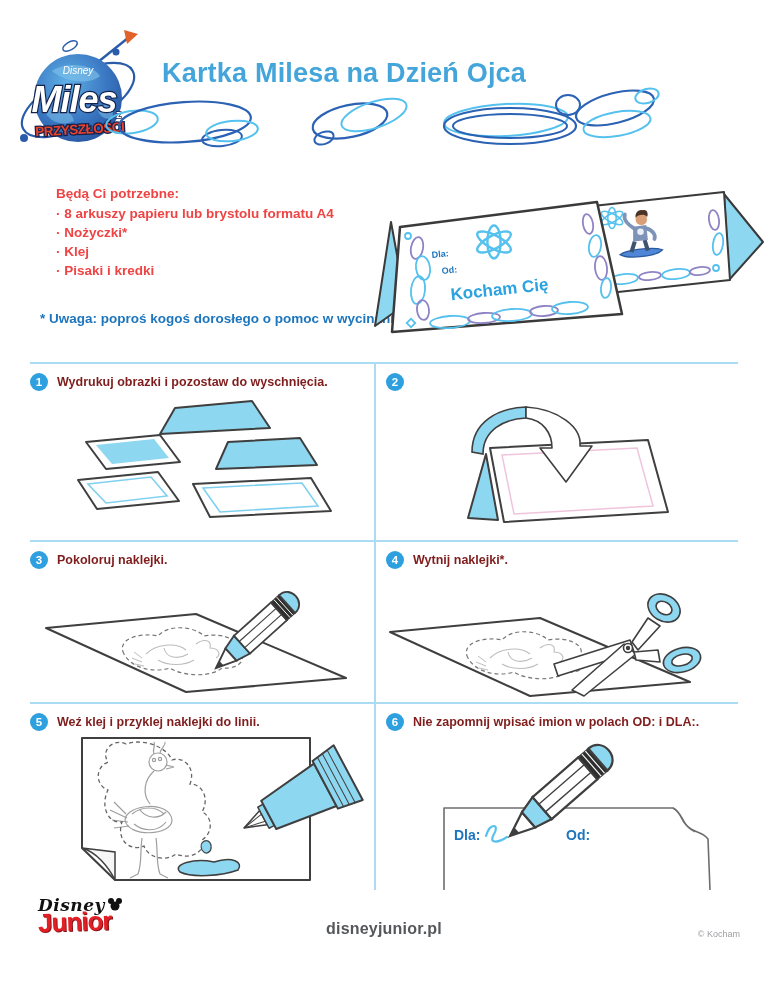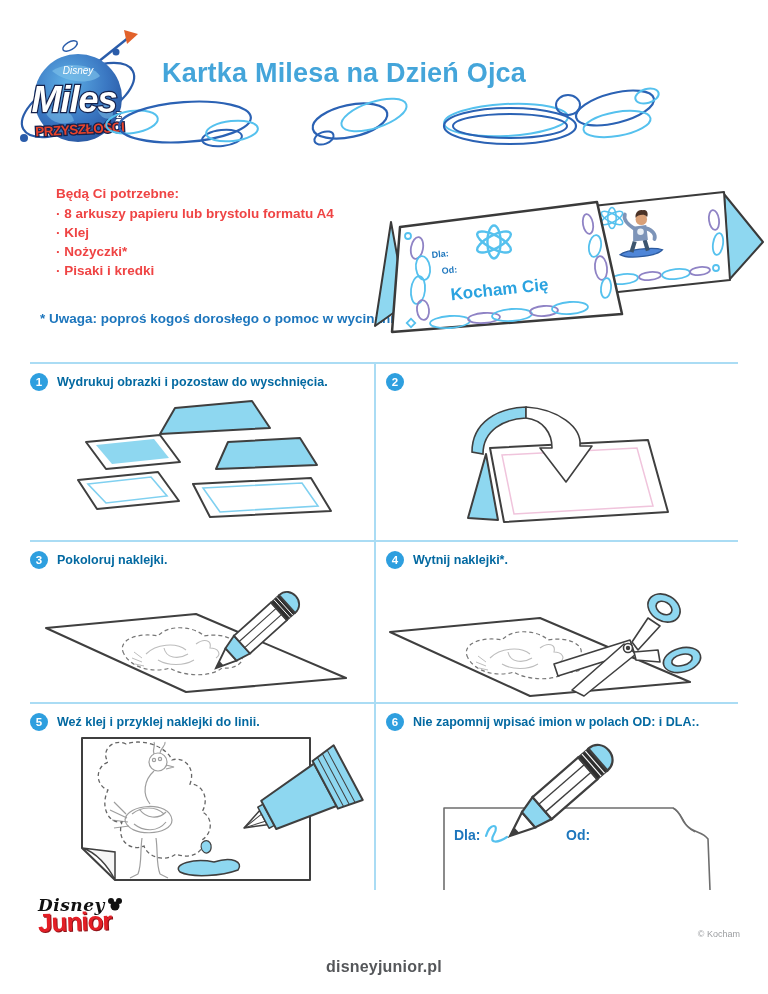--- a/index.html
+++ b/index.html
@@ -7,26 +7,26 @@
   .abs{position:absolute;}
   .page-title{left:162px;top:58px;font-size:27px;font-weight:700;color:#44a5da;letter-spacing:.2px;white-space:nowrap;}
   .materials{left:40px;top:184px;color:#ef4444;font-weight:700;font-size:13.5px;line-height:19px;margin-left:16px;}
   .materials .head{margin-bottom:1px;}
   .note{left:40px;top:311px;color:#1d76bd;font-weight:700;font-size:13.5px;white-space:nowrap;}
   .gridline-h{left:30px;width:708px;height:0;border-top:2px solid #aadcf4;}
   .gridline-v{left:374px;top:362px;width:0;height:528px;border-left:2px solid #aadcf4;}
   .step{position:absolute;}
   .step-head{display:flex;align-items:flex-start;gap:9px;}
   .badge{flex:0 0 auto;width:18px;height:18px;border-radius:50%;background:#2e9fdf;color:#fff;font-size:11.5px;font-weight:700;text-align:center;line-height:18px;margin-top:1px;}
-  .step-label{color:#0369a1;font-weight:700;font-size:12.5px;line-height:15px;padding-top:3px;}
+  .step-label{color:#7f1d1d;font-weight:700;font-size:12.5px;line-height:15px;padding-top:3px;}
   .ill{position:absolute;left:0;}
   .footer-logo{left:38px;top:897px;width:130px;line-height:1;}
   .footer-disney{font-family:"DejaVu Serif",serif;font-style:italic;font-weight:700;font-size:17px;color:#111;letter-spacing:.5px;}
   .footer-junior{font-size:26px;font-weight:700;color:#e31f26;letter-spacing:-1px;margin-top:-4px;transform:rotate(-2deg);transform-origin:left;text-shadow:1px 1px 0 #8d1218;}
-  .site-url{left:0;right:0;top:920px;text-align:center;font-size:16px;font-weight:700;color:#55575a;letter-spacing:.2px;margin-top:38px;}
+  .site-url{left:0;right:0;top:920px;text-align:center;font-size:16px;font-weight:700;color:#55575a;letter-spacing:.2px;}
   .copyright{right:28px;top:929px;font-size:9px;color:#9b9da0;}
   svg text{font-family:"Liberation Sans",sans-serif;}
 </style>
 </head>
 <body>
 
 <svg width="0" height="0" style="position:absolute" aria-hidden="true">
   <defs>
     <radialGradient id="gGrad" cx="38%" cy="32%" r="75%">
       <stop offset="0%" stop-color="#5fb0e6"></stop>
@@ -101,22 +101,22 @@
     <g transform="translate(478,0)">
       <ellipse cx="42" cy="22" rx="40" ry="15" stroke="#2b62b4" stroke-width="2.2" transform="rotate(-14 42 22)"></ellipse>
       <ellipse cx="44" cy="38" rx="34" ry="12" stroke="#55c1ee" stroke-width="2" transform="rotate(-10 44 38)"></ellipse>
       <ellipse cx="74" cy="10" rx="12" ry="7" stroke="#55c1ee" stroke-width="2" transform="rotate(-16 74 10)"></ellipse>
     </g>
   </svg>
 
   <div class="abs materials">
     <div class="head">Będą Ci potrzebne:</div>
     <div>· 8 arkuszy papieru lub brystolu formatu A4</div>
+    <div>· Nożyczki*</div>
     <div>· Klej</div>
-    <div>· Nożyczki*</div>
     <div>· Pisaki i kredki</div>
   </div>
   <div class="abs note">* Uwaga: poproś kogoś dorosłego o pomoc w wycinaniu!</div>
 
   <svg class="abs" style="left:372px;top:182px" width="392" height="165" viewBox="0 0 392 165">
 
     <g>
       <polygon points="352,12 391,60 357,98" fill="#8ed7f0" stroke="#3a3a3a" stroke-width="2" stroke-linejoin="round"></polygon>
       <polygon points="183,28 352,10 358,98 190,116" fill="#fff" stroke="#3a3a3a" stroke-width="2" stroke-linejoin="round"></polygon>
       <g fill="none" stroke-width="1.8">

